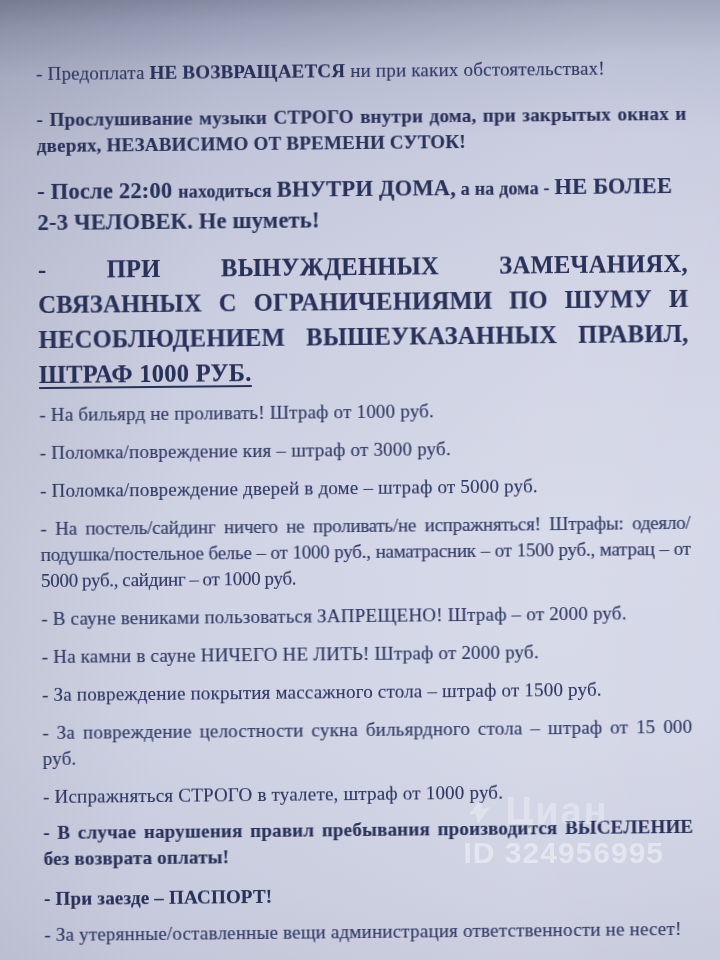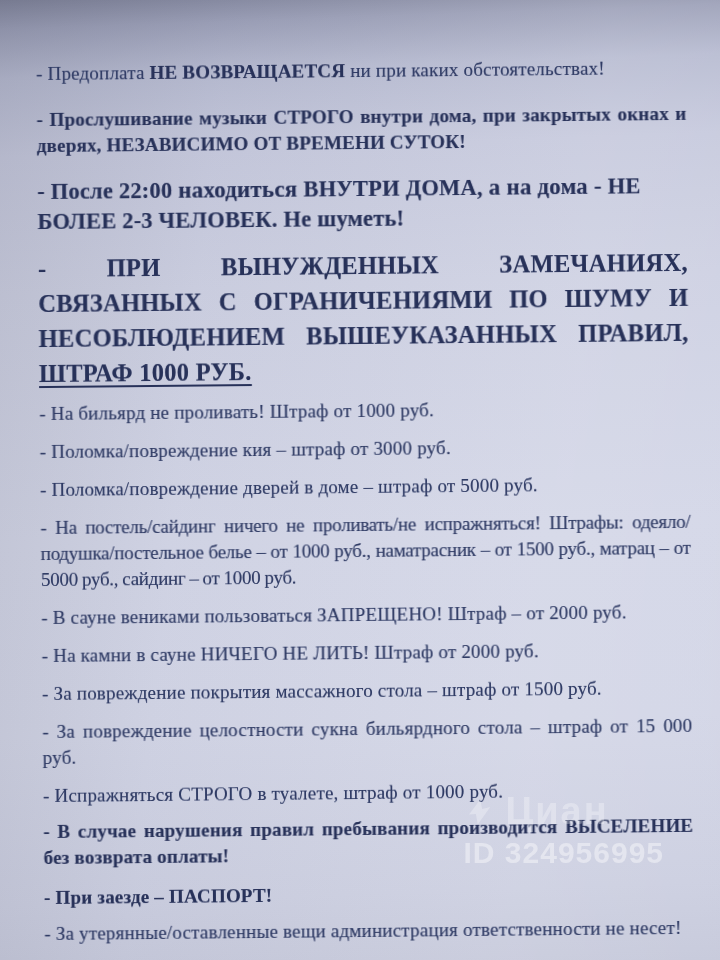--- a/index.html
+++ b/index.html
@@ -23,21 +23,21 @@
     font-size:19px;line-height:26px;
     letter-spacing:0.2px;
     text-shadow:0 0 0.6px rgba(46,58,100,0.45);
   }
   .just{text-align:justify;}
   .tight{letter-spacing:-0.25px;word-spacing:-0.6px;}
   .bold{font-weight:700;color:var(--ink-bold,#273159);}
   .p3{font-weight:700;font-size:21px;line-height:30px;color:var(--ink-bold,#273159);}
   .seg-b{font-weight:700;color:var(--ink-bold,#273159);}
   .seg-bl{font-size:22.5px;}
-  .seg-bs{font-size:23px;}
+  .seg-bs{font-size:18px;}
   .big{
     font-weight:700;font-size:24.5px;line-height:35px;
     color:var(--ink-bold,#273159);letter-spacing:0.3px;
   }
   .jlast{text-align:justify;text-align-last:justify;}
   .seg-u{text-decoration:underline;text-underline-offset:4px;text-decoration-thickness:2px;}
   .mb0{margin-bottom:0;}
   .mb10{margin-bottom:10px;}
   .mb14{margin-bottom:14px;}
   .mb18{margin-bottom:18px;}

